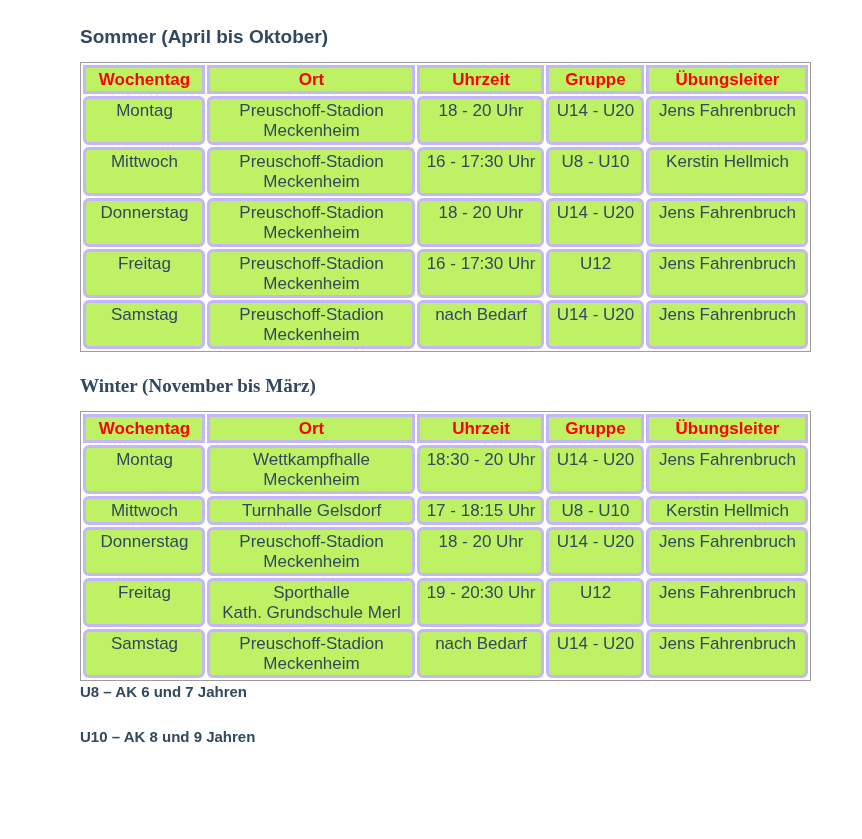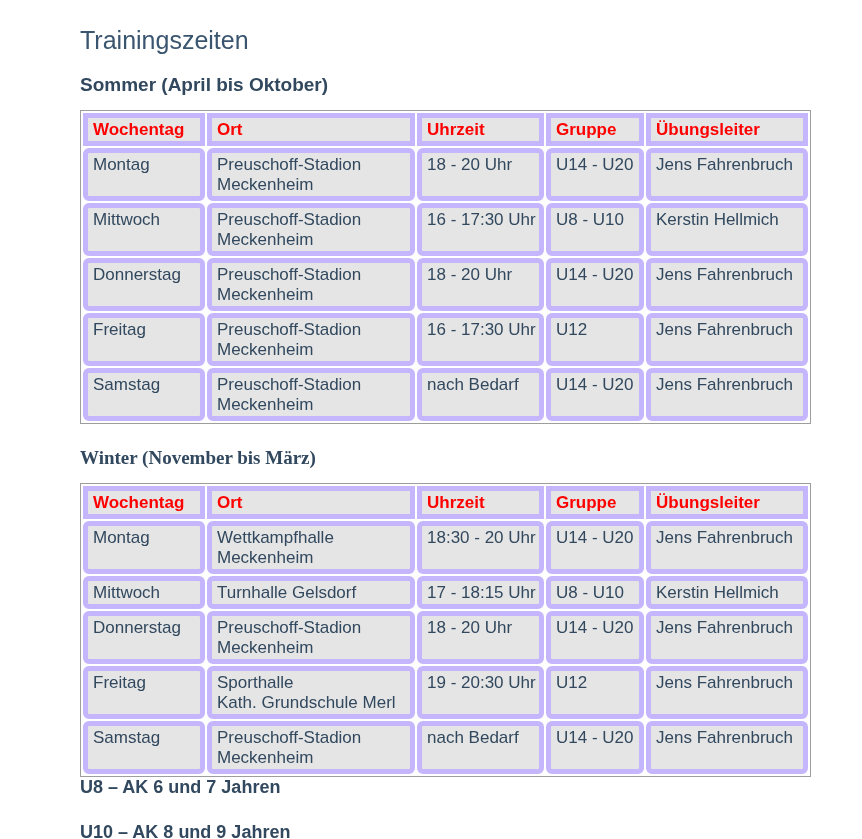--- a/index.html
+++ b/index.html
@@ -36,62 +36,61 @@
     border-collapse: separate;
     border-spacing: 2px;
     border: 1px solid #9d9d9d;
     table-layout: fixed;
     width: 723px;
     background: #ffffff;
   }
   table.schedule th,
   table.schedule td {
     box-sizing: border-box;
-    border: 5px solid #c4b5fd;
+    border: 3px solid #c4b5fd;
     padding: 2px 4px 1px 5px;
     vertical-align: top;
-    text-align: left;
+    text-align: center;
     font-size: 17px;
     line-height: 20px;
-    background: #e5e5e5;
+    background: #bef264;
     overflow: hidden;
     white-space: nowrap;
   }
   table.schedule th {
     color: #ff0000;
     font-weight: 700;
   }
   table.schedule td { font-weight: 400; border-radius: 6px; }
   .ort-line { white-space: nowrap; }
   .ort-line:empty { display: none; }
   .note {
     font-size: 17px;
     font-weight: 700;
     line-height: 23px;
     max-width: 700px;
     margin: 39px 0 14px 0;
   }
   .legend {
-    font-size: 18px;
+    font-size: 15px;
     font-weight: 700;
     line-height: 21px;
     margin: 0 0 24px 0;
   }
   col.c-day    { width: 122px; }
   col.c-ort    { width: 208px; }
   col.c-time   { width: 127px; }
   col.c-group  { width: 98px;  }
   col.c-leader { width: 162px; }
 </style>
 </head>
 <body>
 
 <div class="content">
 
-  <h1 class="page-title">Trainingszeiten</h1>
 
   <h2 class="section-heading">Sommer (April bis Oktober)</h2>
 
   <table class="schedule">
     <colgroup>
       <col class="c-day">
         <col class="c-ort">
         <col class="c-time">
         <col class="c-group">
         <col class="c-leader">

